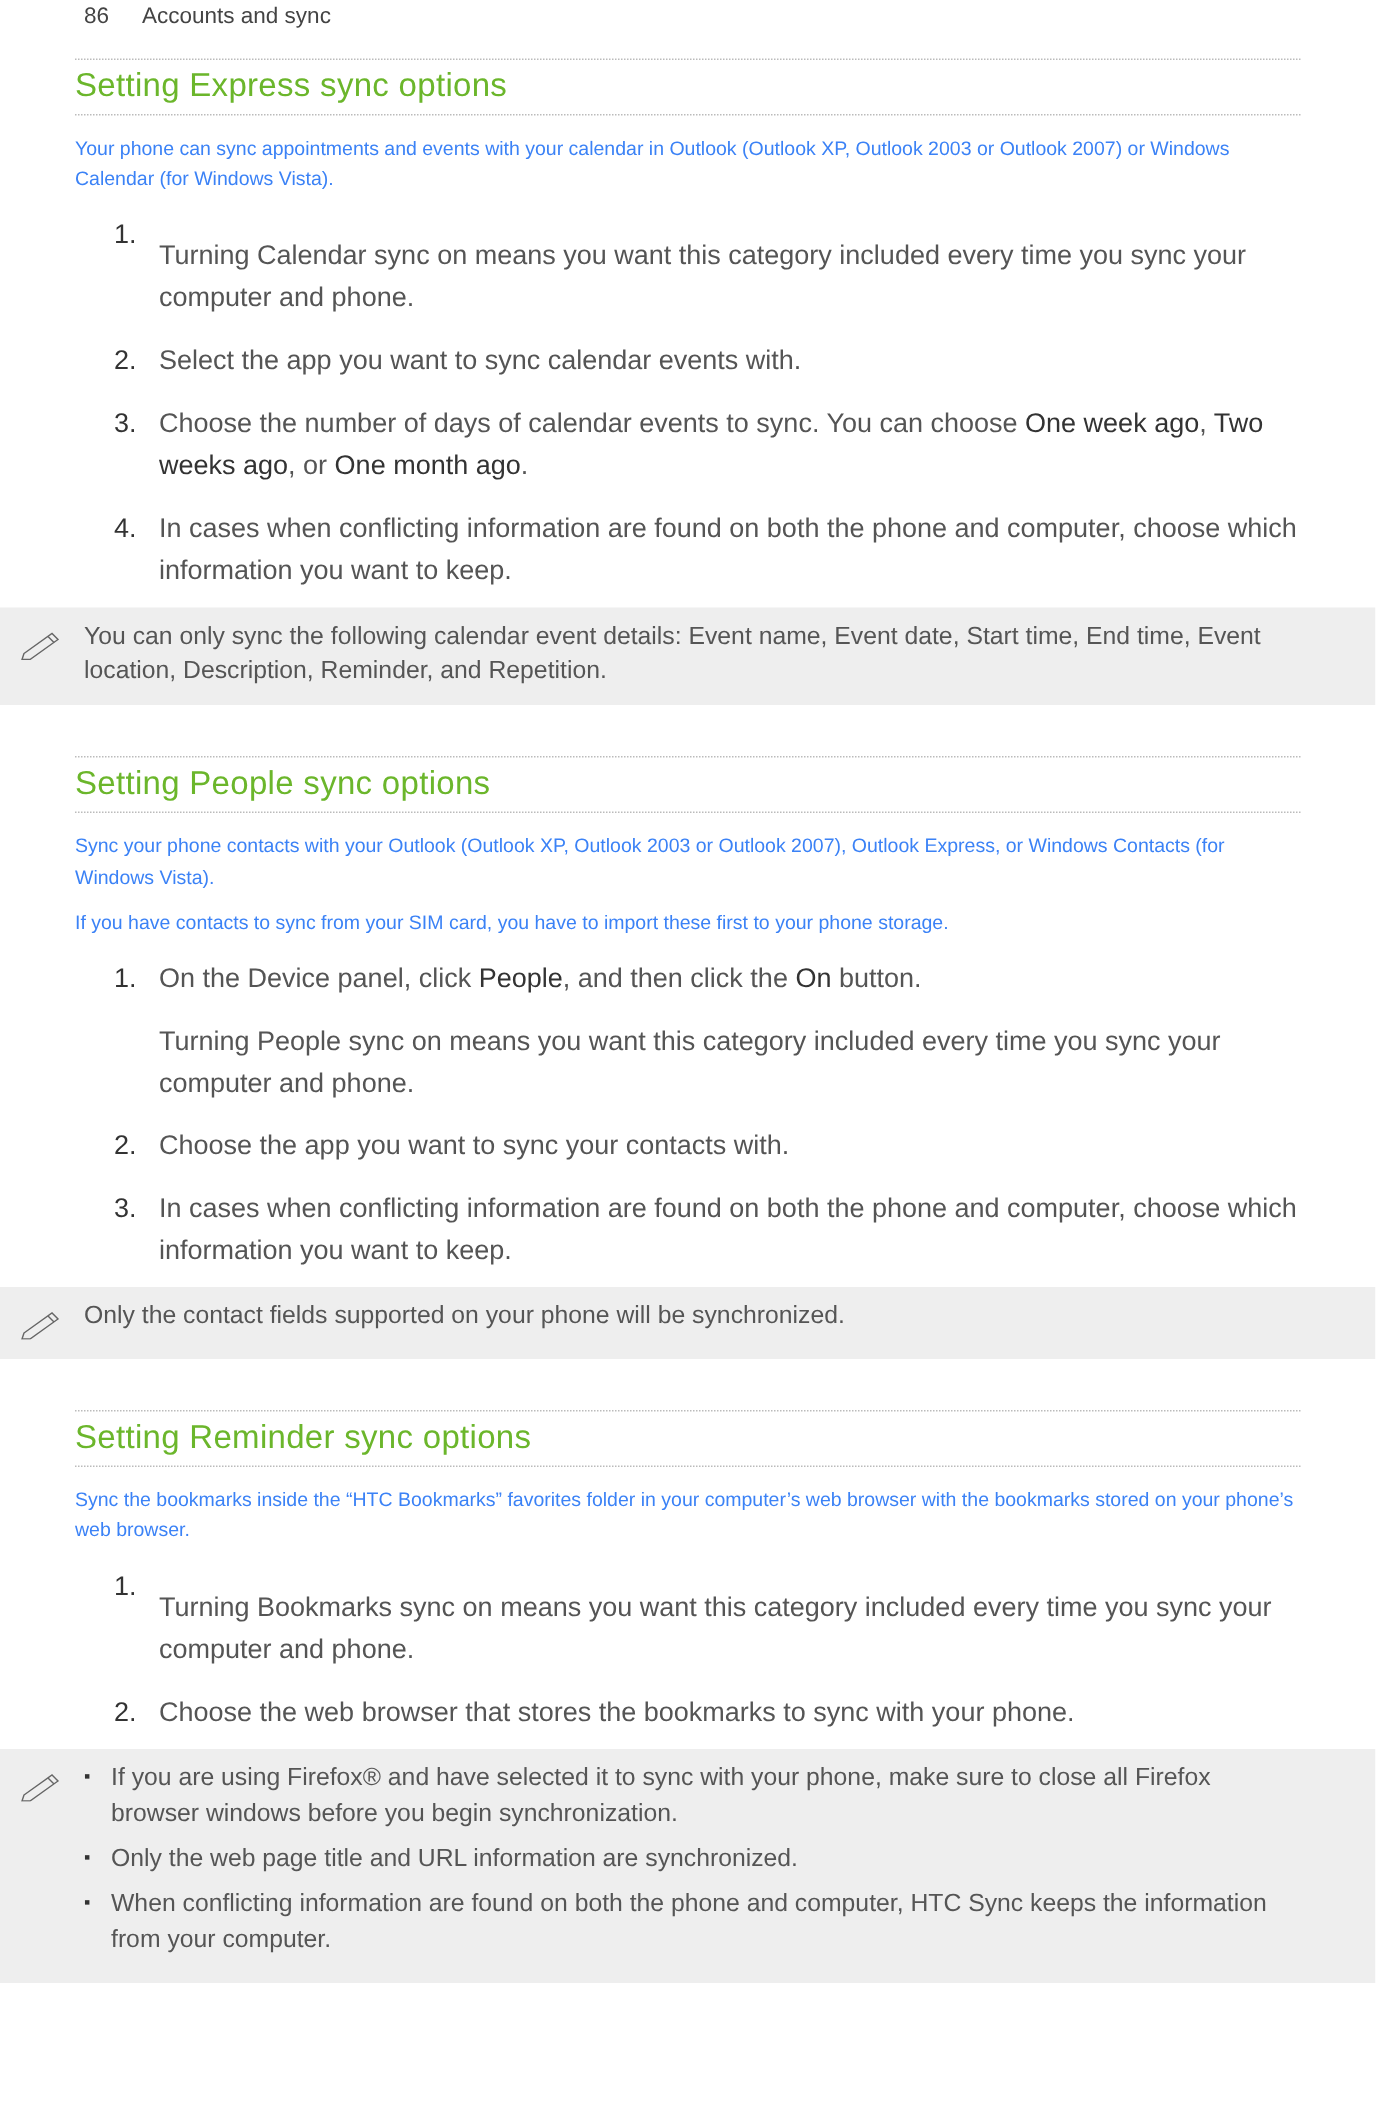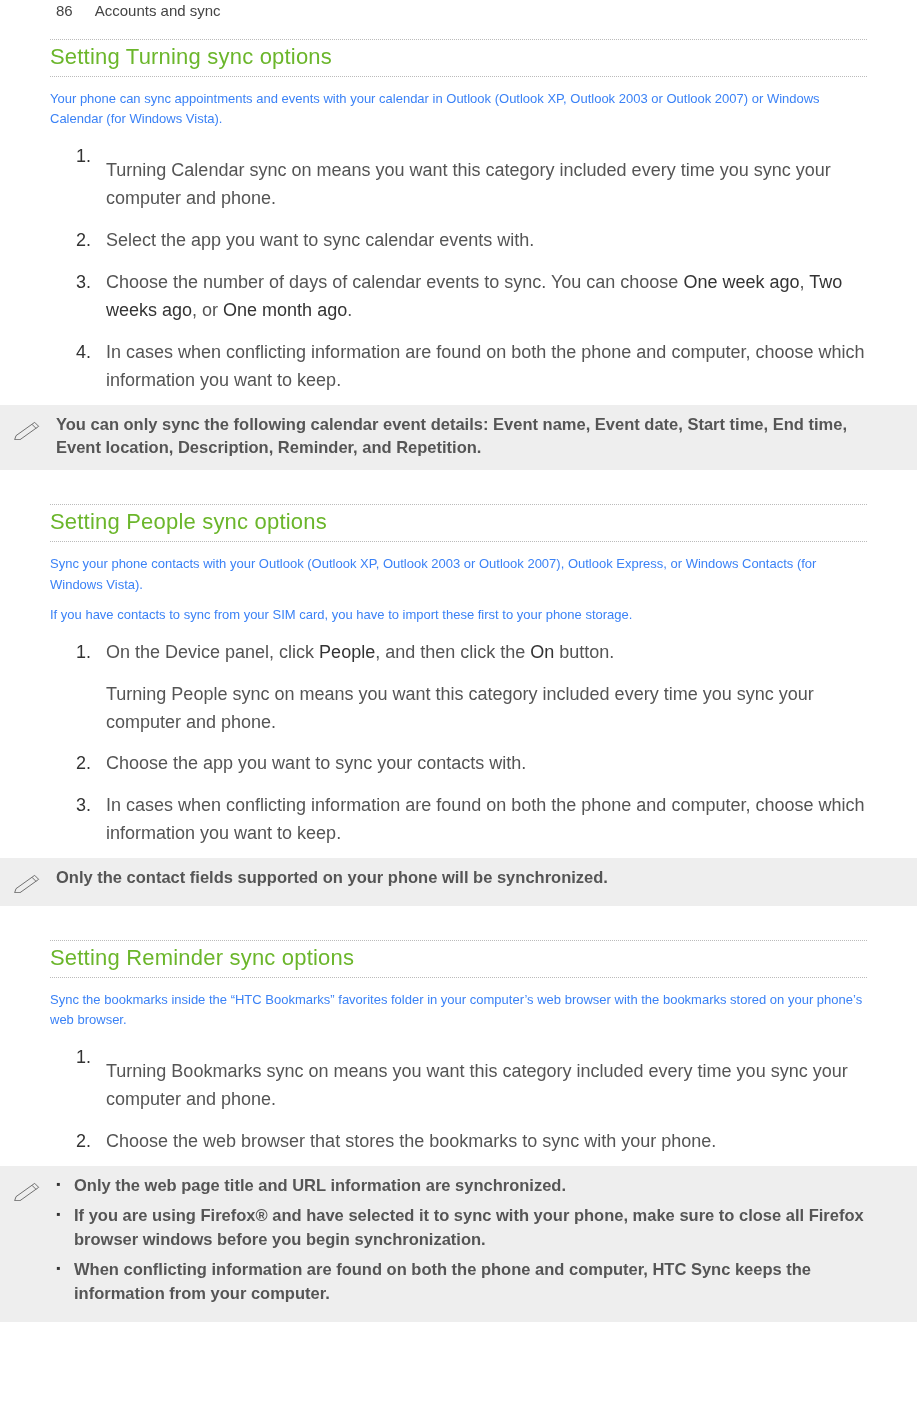--- a/index.html
+++ b/index.html
@@ -15,41 +15,41 @@
   h2.green { font-size: 22px; font-weight: 400; color: #6bb62b; letter-spacing: 0.2px; padding: 2px 0; }
   p.body { font-size: 13px; line-height: 1.55; color: #3b82f6; margin: 6px 0 10px 0; }
   ol.steps { list-style: none; padding: 0 0 0 56px; margin: 2px 0 0 0; }
   ol.steps > li { position: relative; font-size: 18px; line-height: 1.55; color: #555; padding: 4px 0 10px 0; }
   .step-num { position: absolute; left: -30px; top: 4px; color: #333; }
   .step-text .bold, .body .bold { color: #333; }
   .step-sub { display: block; margin-top: 14px; }
   .note-box { display: flex; align-items: flex-start; background: #eeeeee; padding: 8px 48px 10px 10px; margin: 0; gap: 10px; }
   .note-icon { flex: 0 0 36px; height: 28px; display: flex; align-items: center; justify-content: center; margin-top: 2px; }
   .note-icon svg { width: 32px; height: 22px; }
-  .note-body { font-size: 16.5px; line-height: 1.45; color: #555; font-weight: bold; }
+  .note-body { font-size: 16.5px; line-height: 1.45; color: #555; }
   .note-bullets { list-style: none; padding: 0; margin: 0; }
   .note-bullets > li { position: relative; padding: 0 0 6px 18px; }
   .note-bullets > li::before { content: "▪"; position: absolute; left: 0; top: 0; color: #333; font-size: 12px; line-height: 1.7; }
   .spacer { height: 24px; }
 </style>
 </head>
 <body>
 
 <div class="page">
 
   <div class="header-bar">
     <span class="page-number">86</span>
     <span class="chapter-title">Accounts and sync</span>
   </div>
 
   <div class="content">
 
     <div class="section">
       <hr class="dotted-hr">
-      <h2 class="green">Setting Turning sync options</h2>
+      <h2 class="green">Setting Express sync options</h2>
       <hr class="dotted-hr bot">
       <p class="body">Your phone can sync appointments and events with your calendar in Outlook (Outlook XP, Outlook 2003 or Outlook 2007) or Windows Calendar (for Windows Vista).</p>
       <ol class="steps">
         <li>
           <span class="step-num">1.</span>
           <span class="step-sub">Turning Calendar sync on means you want this category included every time you sync your computer and phone.</span>
         </li>
         <li>
           <span class="step-num">2.</span>
           <span class="step-text">Select the app you want to sync calendar events with.</span>
@@ -132,21 +132,21 @@
       <span class="note-icon">
         <svg viewBox="0 0 48 32">
             <g fill="none" stroke="#666" stroke-width="1.4">
               <path d="M6 26 L34 6 L40 12 L12 32 L4 32 Z"></path>
               <path d="M30 9 L36 15"></path>
             </g>
           </svg>
       </span>
       <div class="note-body">
         <ul class="note-bullets">
+          <li>If you are using Firefox® and have selected it to sync with your phone, make sure to close all Firefox browser windows before you begin synchronization.</li>
           <li>Only the web page title and URL information are synchronized.</li>
-          <li>If you are using Firefox® and have selected it to sync with your phone, make sure to close all Firefox browser windows before you begin synchronization.</li>
           <li>When conflicting information are found on both the phone and computer, HTC Sync keeps the information from your computer.</li>
         </ul>
       </div>
     </div>
 
   </div>
 </div>
 
 </body></html>

